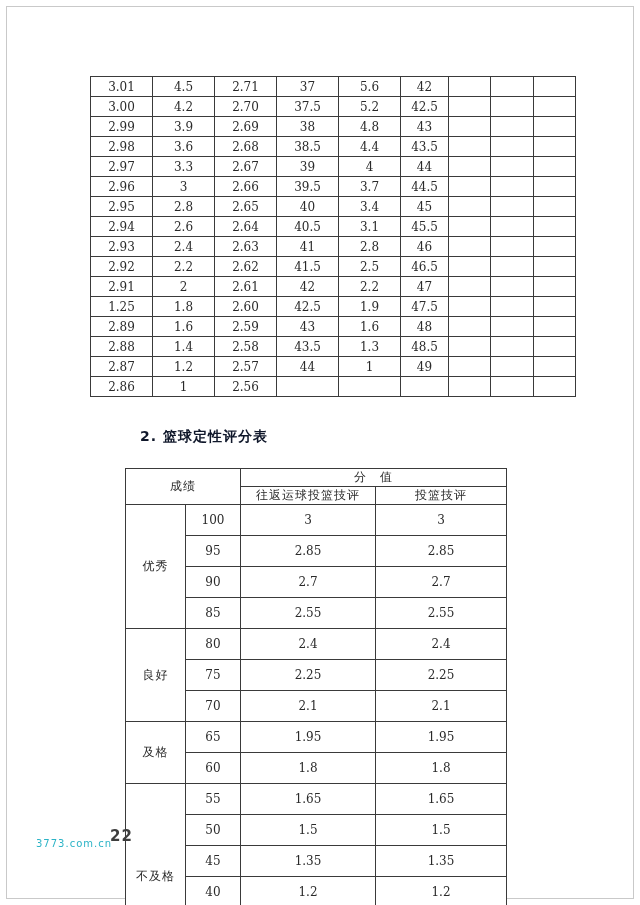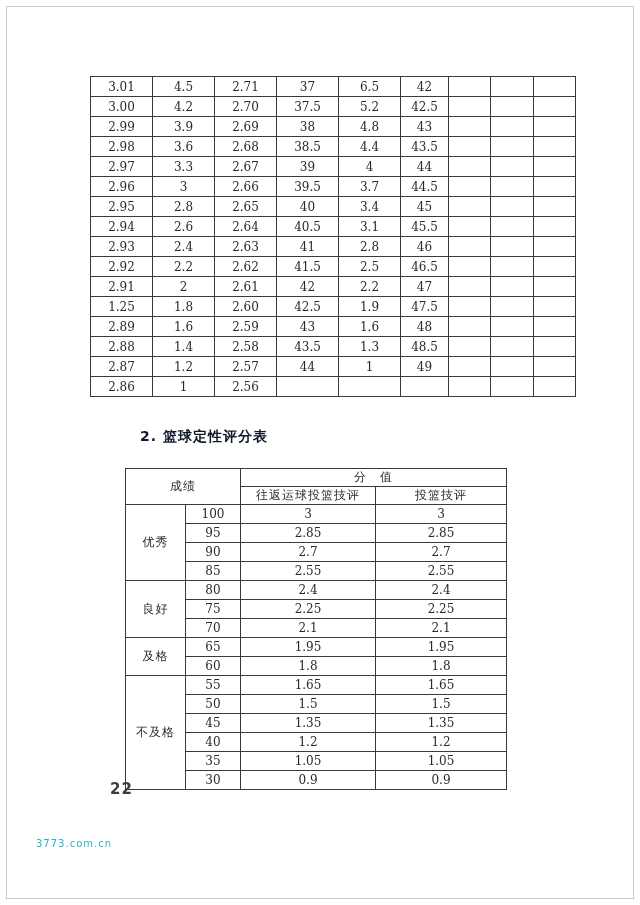--- a/index.html
+++ b/index.html
@@ -27,38 +27,38 @@
   #table1 td { height: 20px; }
   .t2-title {
     position: absolute; left: 140px; top: 428px;
     font-size: 14px; color: #0f172a; font-weight: 600;
     font-family: "DejaVu Sans", "Liberation Sans", sans-serif;
     letter-spacing: 1px;
   }
   #t2wrap { position: absolute; left: 125px; top: 468px; }
   #table2 { width: 381px; }
   #table2 th { height: 15px; font-size: 12px; letter-spacing: 1px; }
-  #table2 td { height: 19px; }
+  #table2 td { height: 31px; }
   #table2 td.grade { font-size: 12px; letter-spacing: 1px; }
   .watermark {
     position: absolute; left: 34px; top: 838px;
     line-height: 1.1;
   }
   .wm-main {
     font-family: "DejaVu Sans", "Liberation Sans", sans-serif;
     font-weight: bold; font-style: italic;
     font-size: 25px; letter-spacing: 1px;
   }
   .wm-url {
     font-family: "DejaVu Sans", "Liberation Sans", sans-serif;
     font-weight: normal; font-size: 10px; letter-spacing: 1px;
     margin-top: 0; padding-left: 2px;
   }
   .page-num {
-    position: absolute; left: 110px; top: 780px;
+    position: absolute; left: 110px; top: 827px;
     font-size: 15px; color: #3d3d3d; font-weight: bold;
     font-family: "DejaVu Sans", "Liberation Sans", sans-serif;
     letter-spacing: 1px;
   }
 </style>
 </head>
 <body>
 
 <div class="frame"></div>
 
@@ -74,21 +74,21 @@
       <col style="width:42px">
         <col style="width:43px">
         <col style="width:42px">
     </colgroup>
     <tbody>
         <tr>
           <td>3.01</td>
           <td>4.5</td>
           <td>2.71</td>
           <td>37</td>
-          <td>6.5</td>
+          <td>5.6</td>
           <td>42</td>
           <td></td>
           <td></td>
           <td></td>
         </tr>
         <tr>
           <td>3.00</td>
           <td>4.2</td>
           <td>2.70</td>
           <td>37.5</td>

